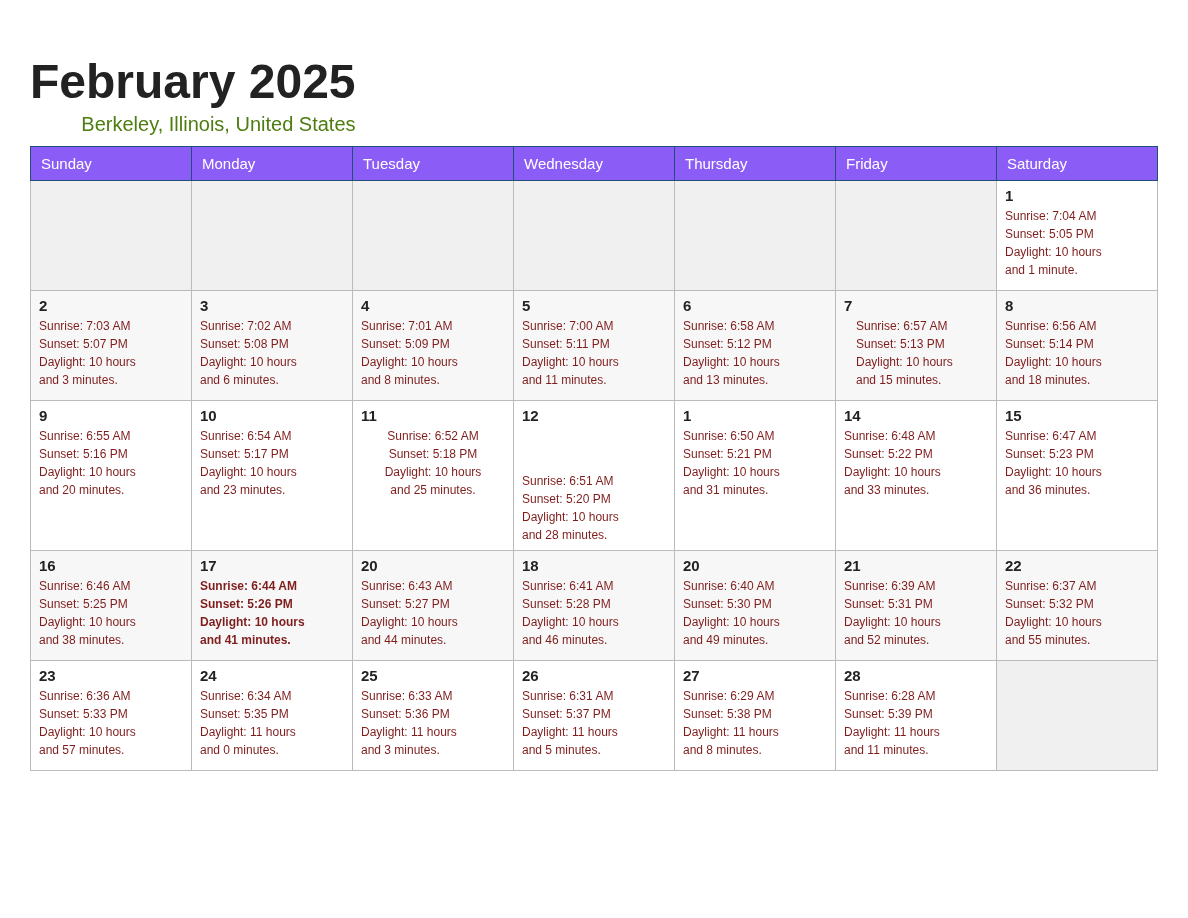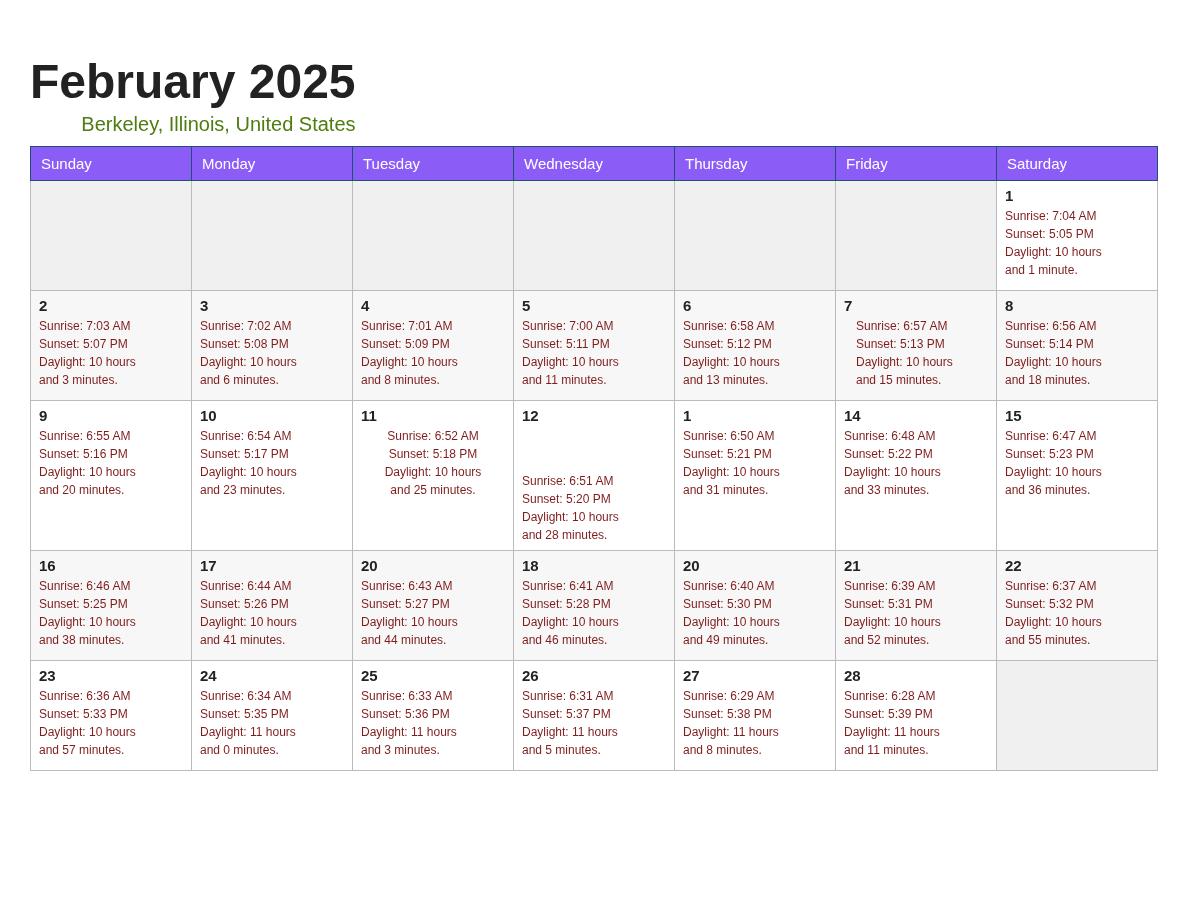--- a/index.html
+++ b/index.html
@@ -242,21 +242,21 @@
       <tr>
         <td>
           <span class="day-num">16</span>
           <div class="day-info" style="white-space: pre-line;">Sunrise: 6:46 AM
 Sunset: 5:25 PM
 Daylight: 10 hours
 and 38 minutes.</div>
         </td>
         <td>
           <span class="day-num">17</span>
-          <div class="day-info" style="white-space: pre-line;">Sunrise: 6:44 AM
+          <div class="day-info" style="white-space: pre-line; font-weight: bold;">Sunrise: 6:44 AM
 Sunset: 5:26 PM
 Daylight: 10 hours
 and 41 minutes.</div>
         </td>
         <td>
           <span class="day-num">20</span>
           <div class="day-info" style="white-space: pre-line;">Sunrise: 6:43 AM
 Sunset: 5:27 PM
 Daylight: 10 hours
 and 44 minutes.</div>

